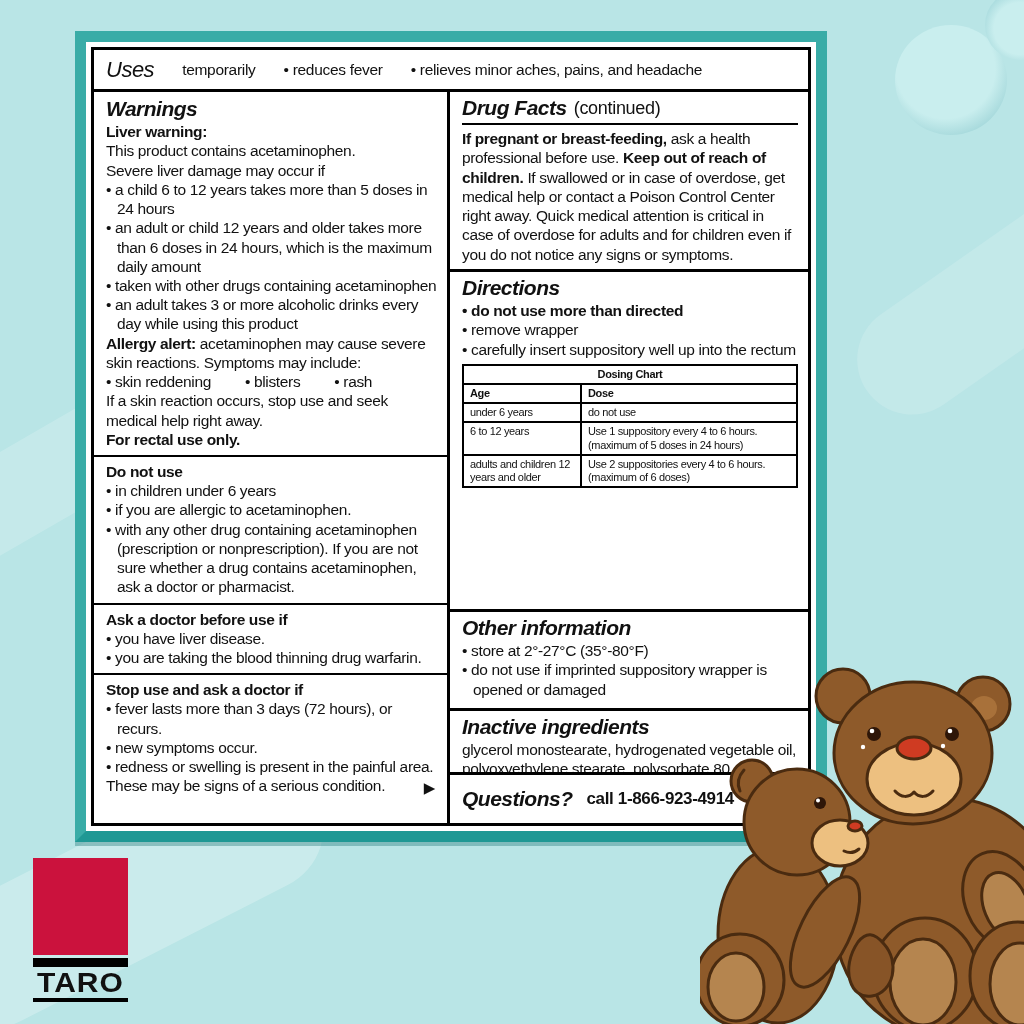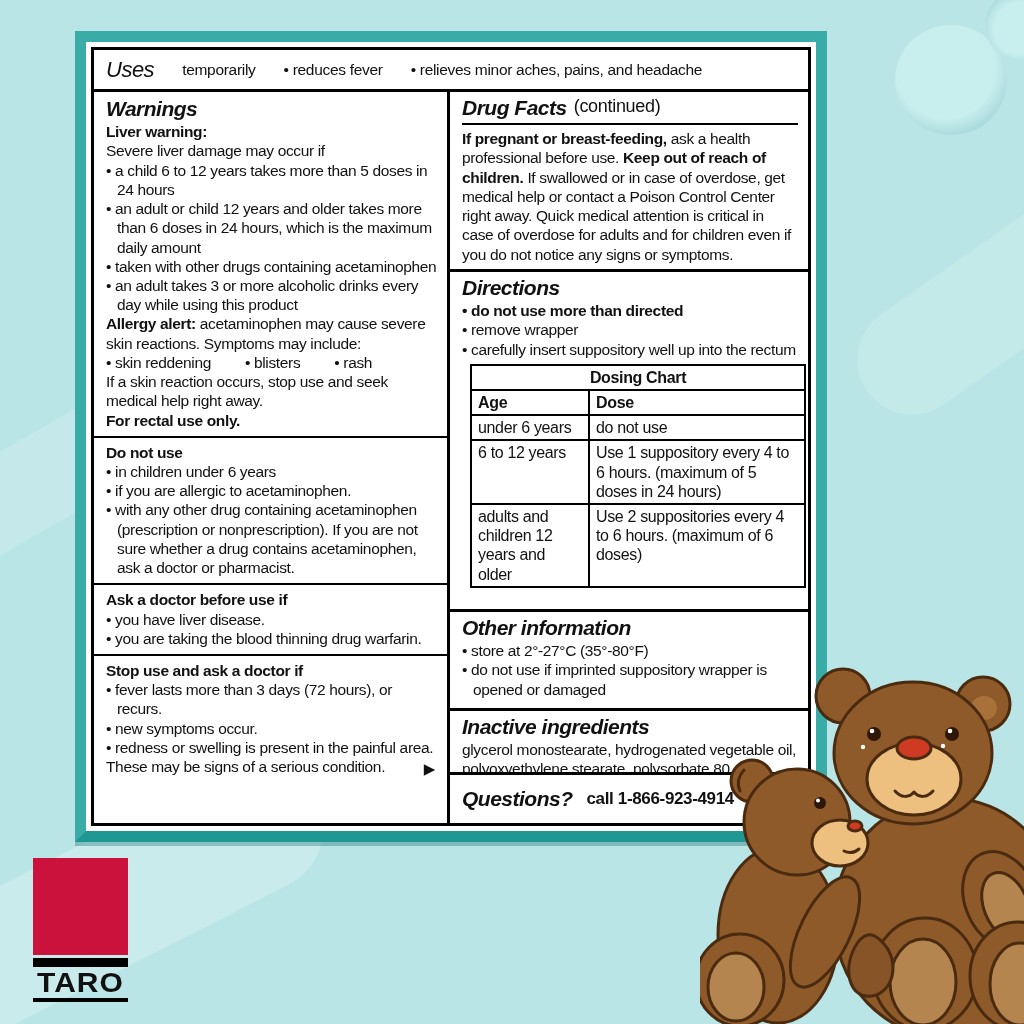--- a/index.html
+++ b/index.html
@@ -51,32 +51,32 @@
   }
   .col-right{flex:1;display:flex;flex-direction:column;min-width:0;}
   .sec{box-sizing:border-box;border-bottom:3px solid #000;padding:3px 10px 3px 12px;overflow:hidden;
        font-size:15.5px;line-height:1.24;letter-spacing:-0.35px;}
   .sec-df{height:180px;}
   .sec-dir{height:340px;}
   .sec-other{height:99px;}
   .sec-inactive{height:64px;}
   .sec-q{flex:1;border-bottom:none;display:flex;align-items:center;gap:14px;}
   .h-sec{font-style:italic;font-weight:700;font-size:21px;letter-spacing:-0.5px;line-height:1.25;}
-  .h-df{display:flex;align-items:flex-start;gap:7px;border-bottom:2px solid #000;padding-bottom:2px;margin-bottom:4px;}
+  .h-df{display:flex;align-items:center;gap:7px;border-bottom:2px solid #000;padding-bottom:2px;margin-bottom:4px;}
   .h-df .cont{font-style:normal;font-weight:400;font-size:18px;letter-spacing:-0.3px;}
   b,.bold{font-weight:700;}
   .b{padding-left:11px;text-indent:-11px;}
   .rule{border-top:2px solid #000;margin:6px -10px 5px -12px;}
   .inline-bullets{display:flex;gap:34px;}
   .stop-footer{display:flex;align-items:flex-end;}
   .arrow{margin-left:auto;font-size:15px;line-height:1;padding-right:2px;}
 
   
-  table.dose{border-collapse:collapse;margin:5px 0 0 8px;width:100%;
-    font-size:16px;line-height:1.2;letter-spacing:-0.35px;}
+  table.dose{border-collapse:collapse;margin:5px 0 0 0;width:100%;
+    font-size:11px;line-height:1.2;letter-spacing:-0.35px;}
   table.dose th, table.dose td{border:2px solid #000;padding:2px 6px;text-align:left;vertical-align:top;}
   table.dose .title{text-align:center;font-weight:700;}
   table.dose .agecol{width:104px;}
 
   
   .taro{position:absolute;left:33px;top:858px;width:95px;z-index:2;}
   .taro .sq{width:95px;height:97px;background:#cb123d;}
   .taro .bar{height:9px;background:#000;margin-top:3px;}
   .taro .word{font-weight:700;font-size:30px;letter-spacing:1px;line-height:1.0;
     padding-top:1px;text-align:center;transform:scaleY(0.95);}
@@ -101,20 +101,21 @@
       <span class="item">temporarily</span>
       <span class="item">• reduces fever</span>
       <span class="item">• relieves minor aches, pains, and headache</span>
     </div>
 
     <div class="cols">
 
       <div class="col-left">
         <div class="h-sec">Warnings</div>
         <div class="bold">Liver warning:</div>
+        <div>This product contains acetaminophen.</div>
         <div>Severe liver damage may occur if</div>
         <div class="b">• a child 6 to 12 years takes more than 5 doses in 24 hours</div>
         <div class="b">• an adult or child 12 years and older takes more than 6 doses in 24 hours, which is the maximum daily amount</div>
         <div class="b">• taken with other drugs containing acetaminophen</div>
         <div class="b">• an adult takes 3 or more alcoholic drinks every day while using this product</div>
         <div><b>Allergy alert:</b><span> acetaminophen may cause severe skin reactions. Symptoms may include:</span></div>
         <div class="inline-bullets">
           <span>• skin reddening</span>
           <span>• blisters</span>
           <span>• rash</span>

